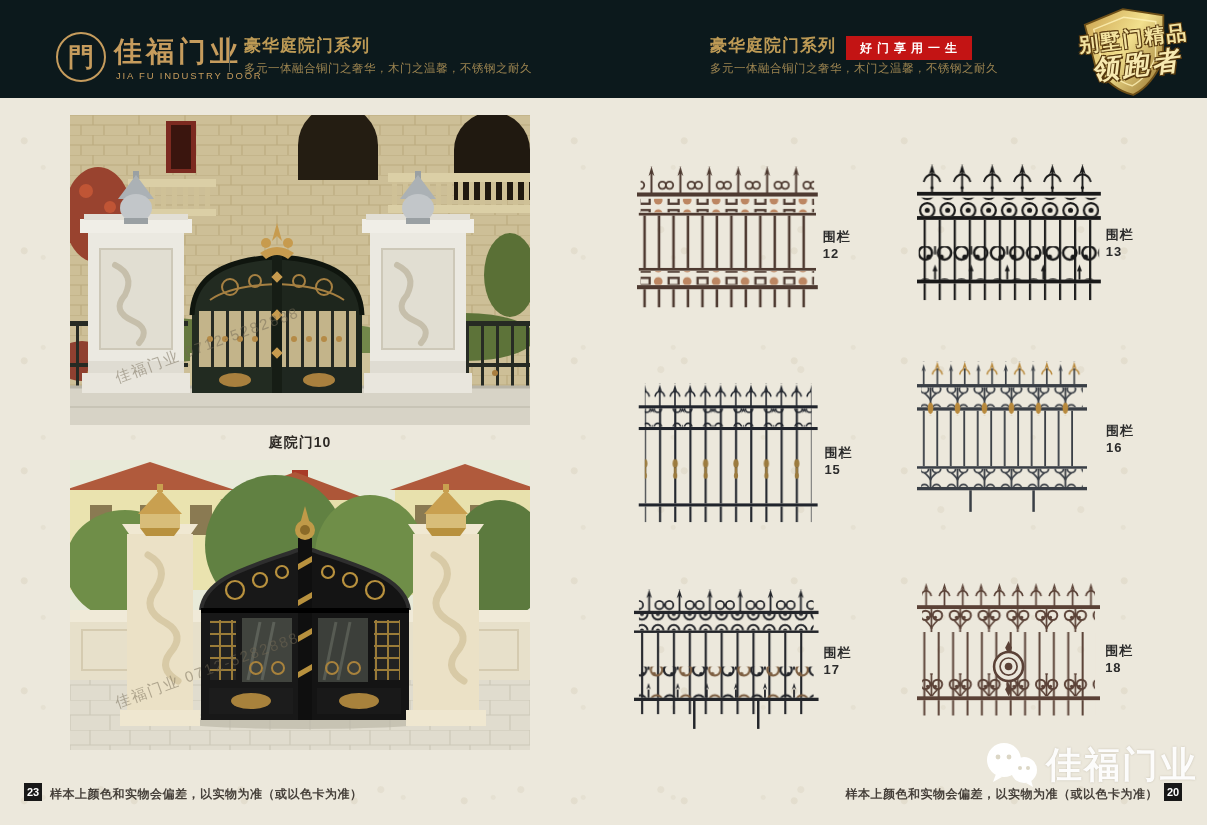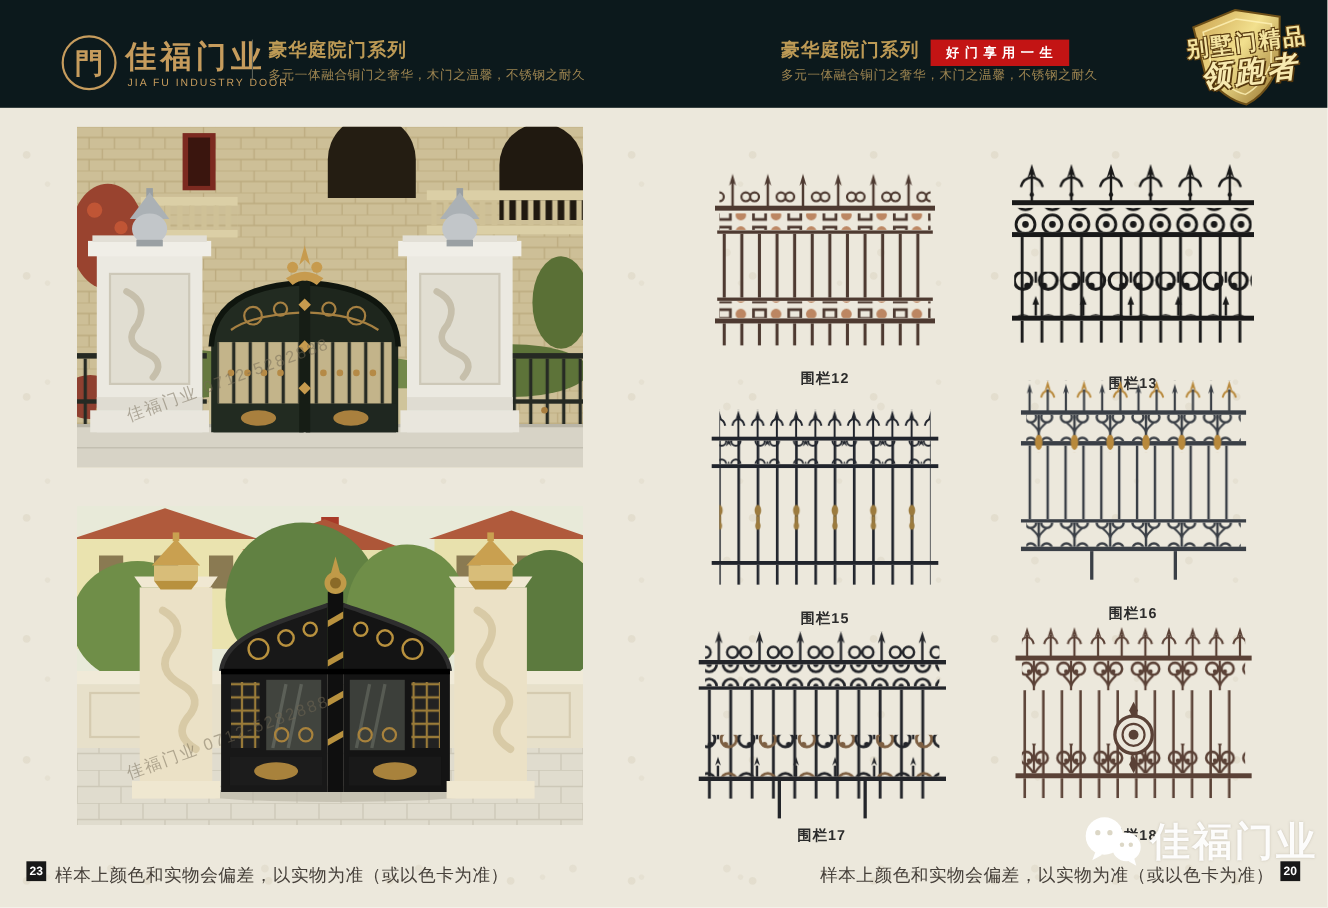--- a/index.html
+++ b/index.html
@@ -34,30 +34,30 @@
     text-shadow:1.5px 1.5px 0 #55370c,-1px -1px 0 #55370c,1px -1px 0 #55370c,-1px 1px 0 #55370c;letter-spacing:3px;}
   
   .photo{position:absolute;overflow:hidden;}
   .photo1{left:70px;top:115px;width:460px;height:310px;}
   .photo2{left:70px;top:460px;width:460px;height:290px;}
   .photo-wm{position:absolute;left:40px;bottom:70px;transform:rotate(-20deg);font-size:15px;color:rgba(115,105,85,.5);
     letter-spacing:2px;white-space:nowrap;}
   .caption{position:absolute;width:460px;text-align:center;font-size:14px;font-weight:bold;color:#2e2a26;letter-spacing:1px;}
   .cap1{left:70px;top:434px;} .cap2{left:70px;top:756px;}
   
-  .cell{position:absolute;width:226px;display:flex;flex-direction:column;align-items:center;gap:5px;}
+  .cell{position:absolute;width:226px;display:flex;flex-direction:row;align-items:center;gap:5px;}
   .cell-f12{left:637px;top:158px;} .cell-f13{left:917px;top:149px;}
   .cell-f15{left:637px;top:372px;} .cell-f16{left:917px;top:346px;gap:19px;}
   .cell-f17{left:634px;top:574px;} .cell-f18{left:917px;top:570px;}
   .fence-label{font-size:13px;font-weight:bold;color:#2b2b2b;letter-spacing:1px;}
   
   .pg-badge{position:absolute;width:18px;height:18px;background:#181818;color:#fff;font-size:11px;font-weight:bold;
     display:flex;align-items:center;justify-content:center;}
   .pg-left{left:24px;top:783px;} .pg-right{left:1164px;top:783px;}
-  .disclaimer{position:absolute;font-size:16px;color:#46403a;letter-spacing:.5px;white-space:nowrap;}
+  .disclaimer{position:absolute;font-size:12px;color:#46403a;letter-spacing:.5px;white-space:nowrap;font-weight:bold;}
   .disc-left{left:50px;top:786px;} .disc-right{top:786px;right:49px;}
   .brand-wm{position:absolute;left:982px;top:740px;display:flex;align-items:center;gap:6px;z-index:5;}
   .brand-wm-text{font-size:36px;font-weight:bold;color:rgba(255,255,255,.95);letter-spacing:2px;
     text-shadow:0 0 2px rgba(120,110,90,.35);white-space:nowrap;}
 </style>
 </head>
 <body>
 
 <div class="page">
 
@@ -197,20 +197,21 @@
       <g id="p1lant">
         <rect x="63" y="56" width="6" height="8" fill="#9aa0a3"></rect>
         <path d="M48 84 L66 60 L84 84 z" fill="#abb1b5"></path>
         <ellipse cx="66" cy="93" rx="16" ry="14" fill="#c2c6c9"></ellipse>
         <rect x="54" y="103" width="24" height="6" fill="#9aa0a3"></rect>
       </g>
       <use href="#p1lant" x="282"></use>
     </svg>
     <div class="photo-wm">佳福门业 0712-5282888</div>
   </div>
+  <div class="caption cap1">庭院门10</div>
 
   <div class="photo photo2">
     <svg viewBox="0 0 460 290" width="460" height="290">
       <defs>
         <pattern id="p2tile" width="40" height="30" patternUnits="userSpaceOnUse">
           <rect width="40" height="30" fill="#e0dcce"></rect>
           <path d="M0 0 h40 M0 15 h40 M20 0 v15 M40 15 v15 M0 15 v15" stroke="#cdc8b8" stroke-width="1.2" fill="none"></path>
         </pattern>
         <pattern id="p2lat" width="12" height="12" patternUnits="userSpaceOnUse">
             <path d="M0 6 h12 M6 0 v12" stroke="#b8913e" stroke-width="2"></path>

